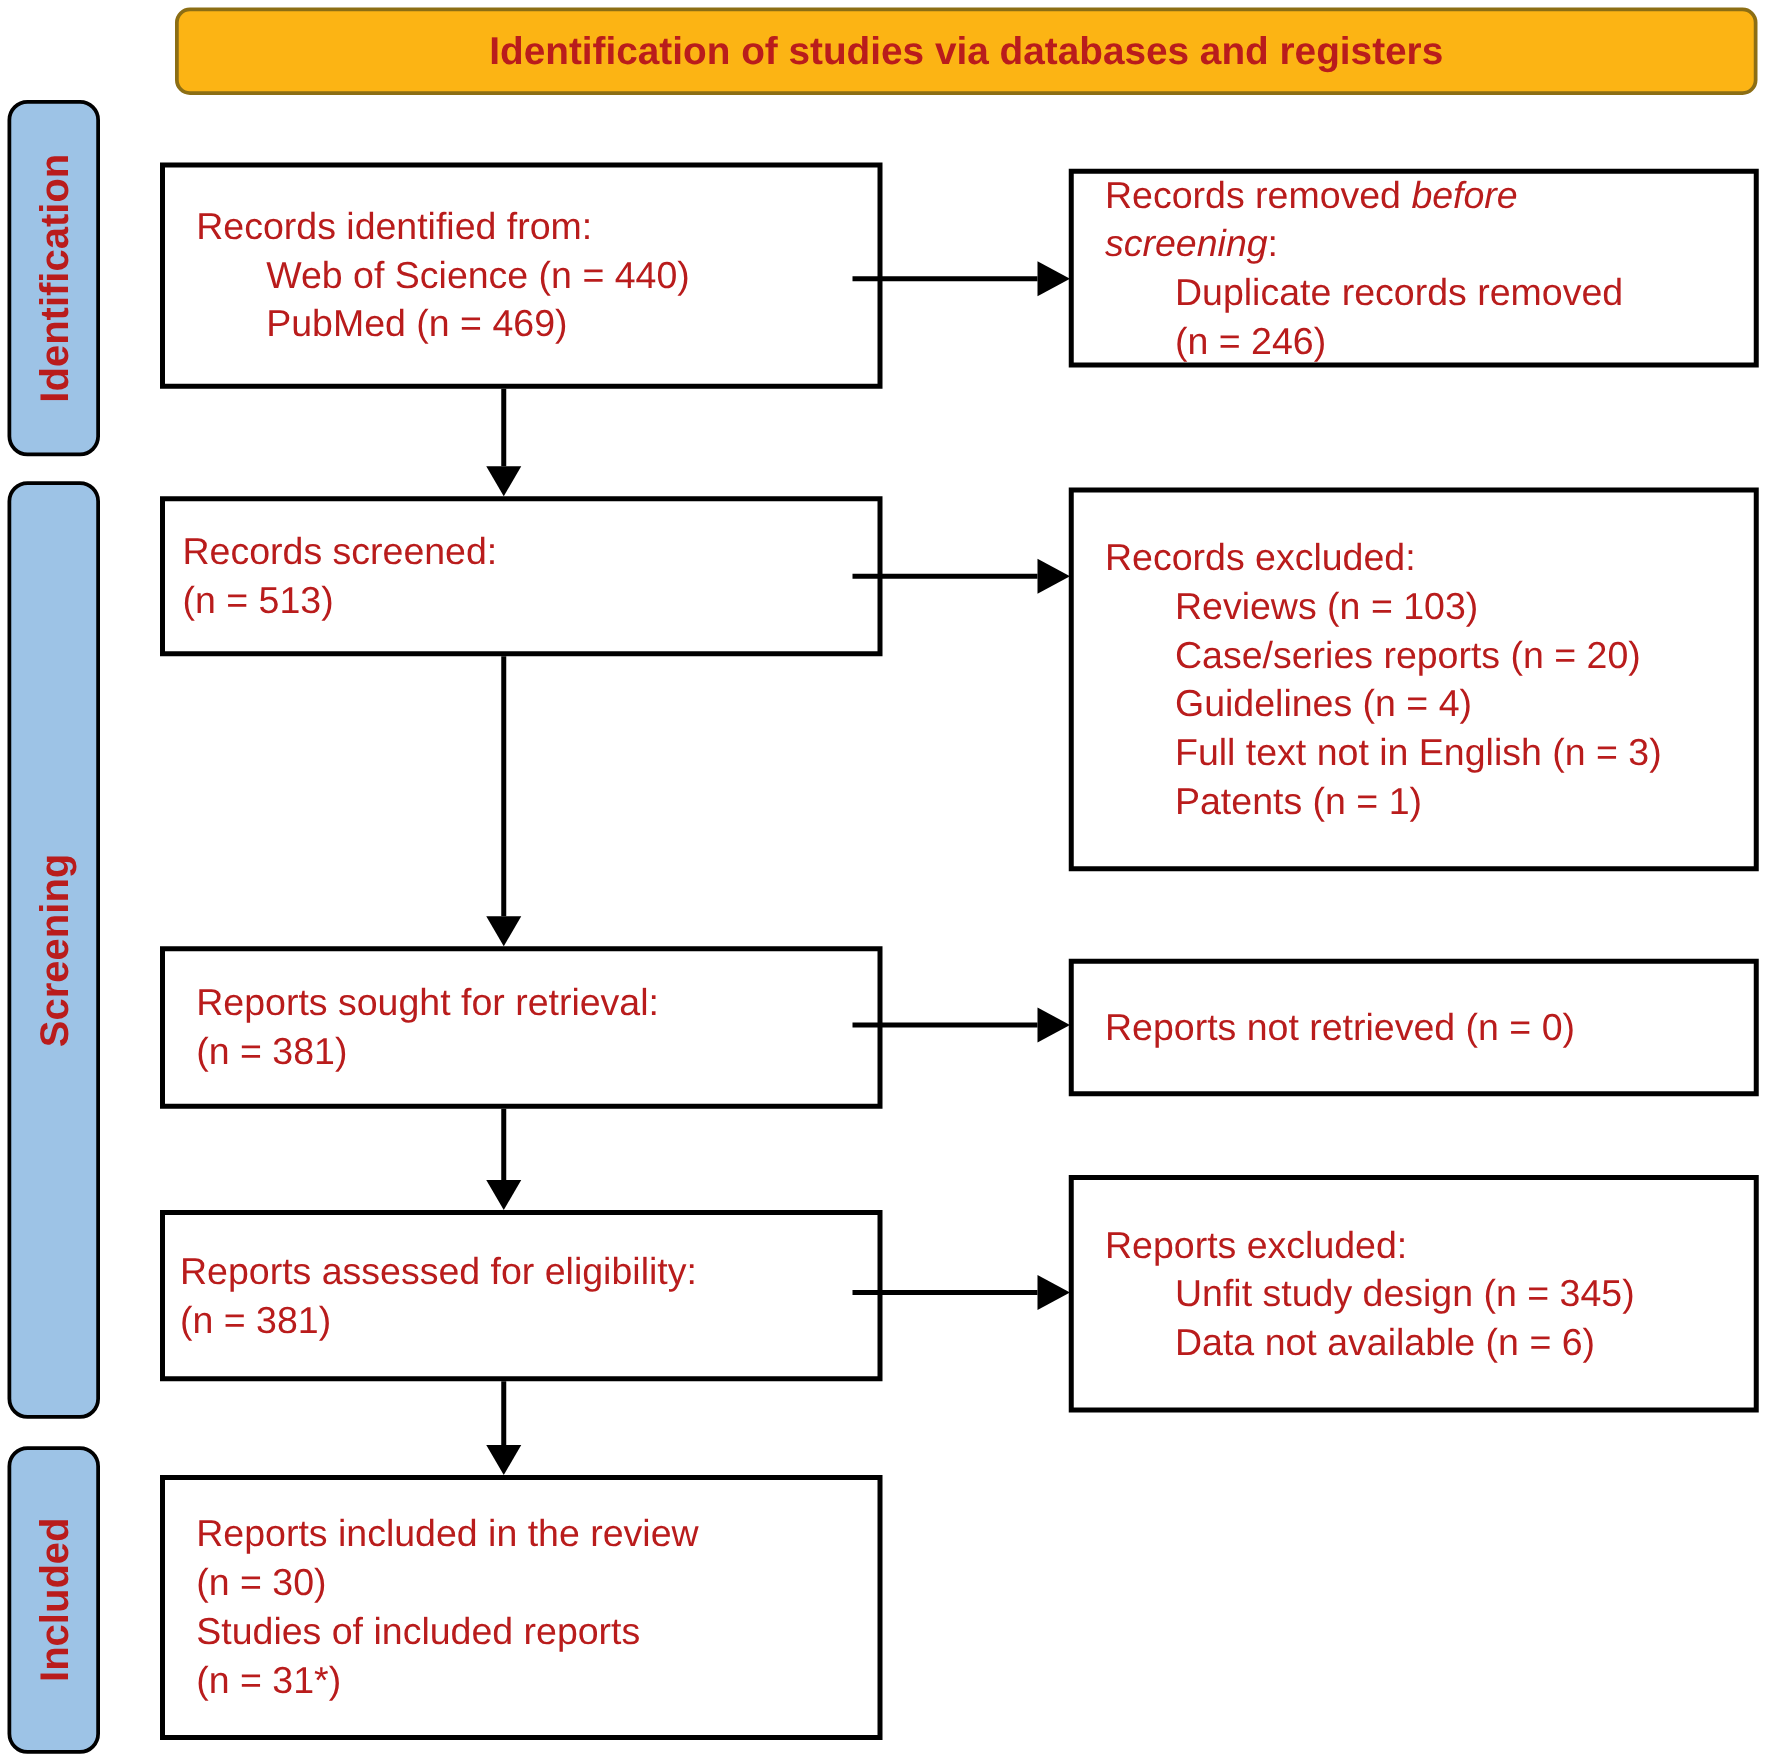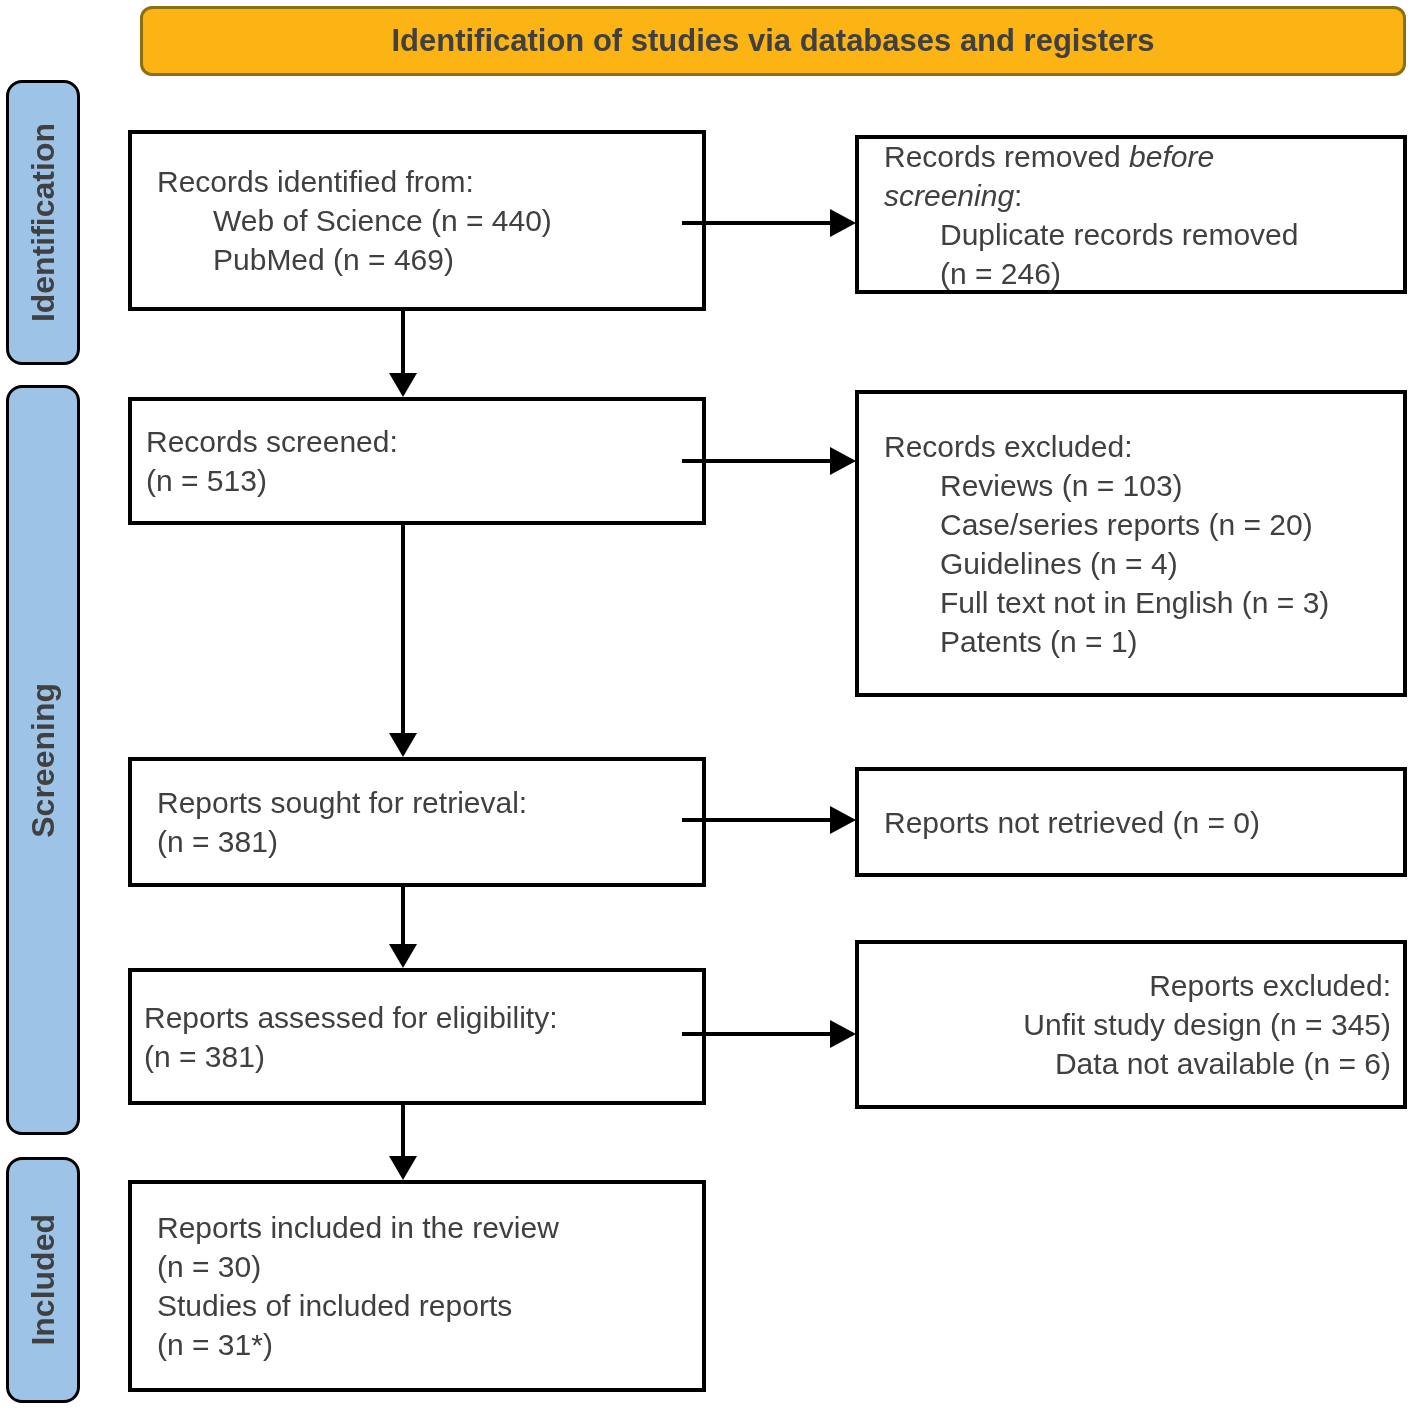--- a/index.html
+++ b/index.html
@@ -10,21 +10,21 @@
     --box-border:#000000;
     --arrow:#000000;
   }
   *{margin:0;padding:0;box-sizing:border-box;}
   html,body{background:#ffffff;}
   .page{
     position:relative;
     width:1417px;height:1410px;
     background:#ffffff;
     font-family:"Liberation Sans", sans-serif;
-    color:#404040;
+    color:#b91c1c;
     overflow:hidden;
   }
   
   .banner{
     position:absolute;left:140px;top:6px;width:1266px;height:70px;
     background:var(--banner-fill);
     border:3px solid var(--banner-border);
     border-radius:12px;
     display:flex;align-items:center;justify-content:center;
   }
@@ -58,21 +58,21 @@
   .box .indent{padding-left:56px;}
   .col-left{left:128px;width:578px;}
   .col-right{left:855px;width:552px;}
   #box-identified{top:130px;height:181px;}
   #box-removed{top:135px;height:159px;padding-right:70px;}
   #box-screened{top:397px;height:128px;padding-left:14px;}
   #box-excluded-records{top:390px;height:307px;}
   #box-sought{top:757px;height:130px;}
   #box-not-retrieved{top:767px;height:110px;}
   #box-assessed{top:968px;height:137px;padding-left:12px;}
-  #box-excluded-reports{top:940px;height:169px;text-align:right;}
+  #box-excluded-reports{top:940px;height:190px;}
   #box-included{top:1180px;height:212px;}
   .italic{font-style:italic;}
   
   .h-arrow{
     position:absolute;left:682px;width:148px;height:4px;
     background:var(--arrow);
   }
   .h-arrow::after{
     content:"";position:absolute;right:-26px;top:50%;
     transform:translateY(-50%);

